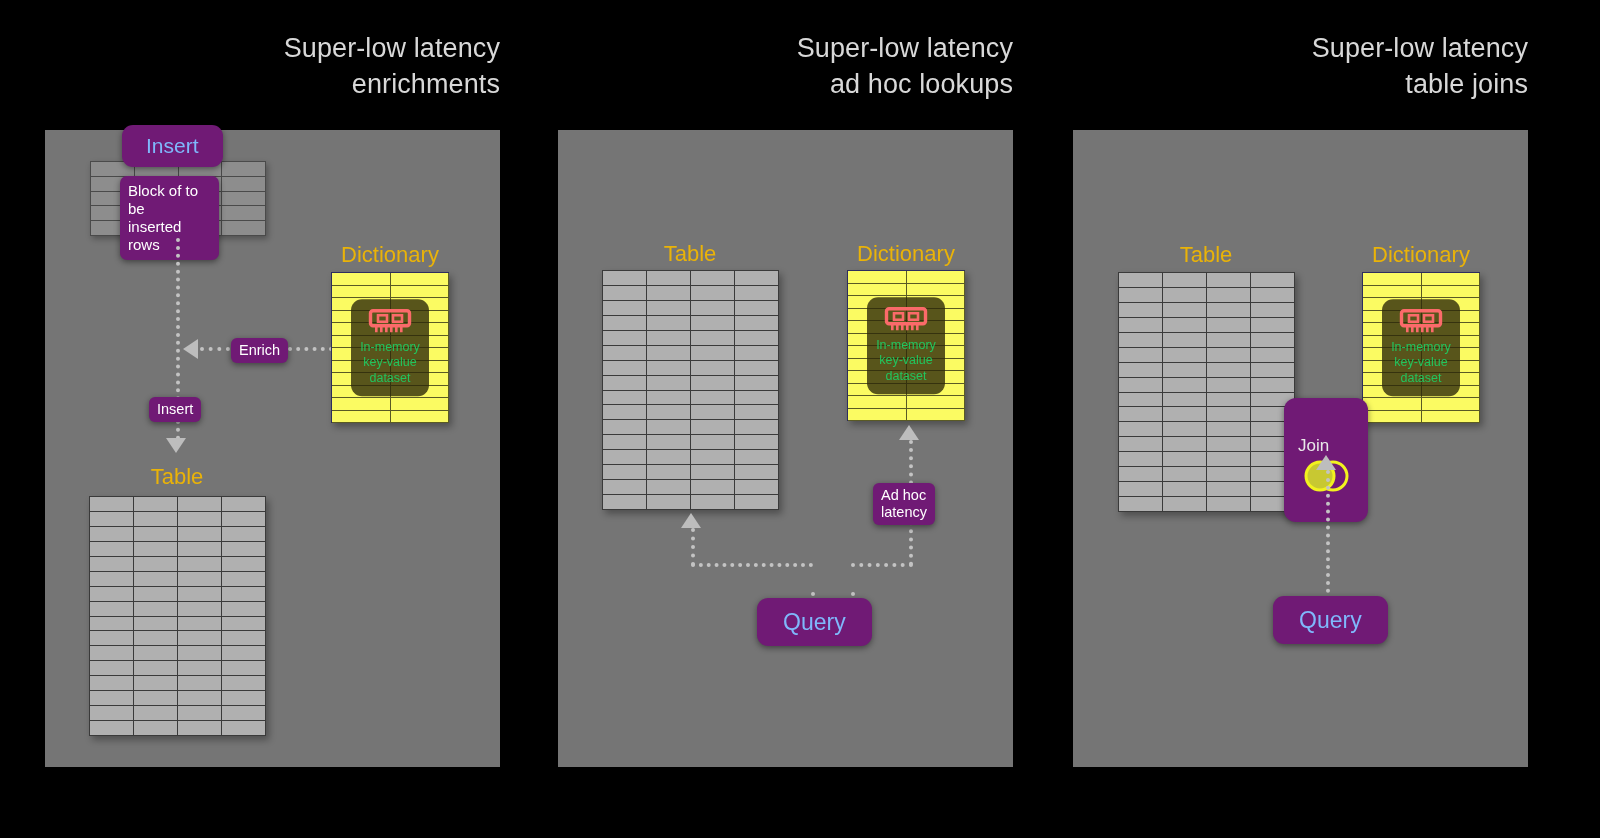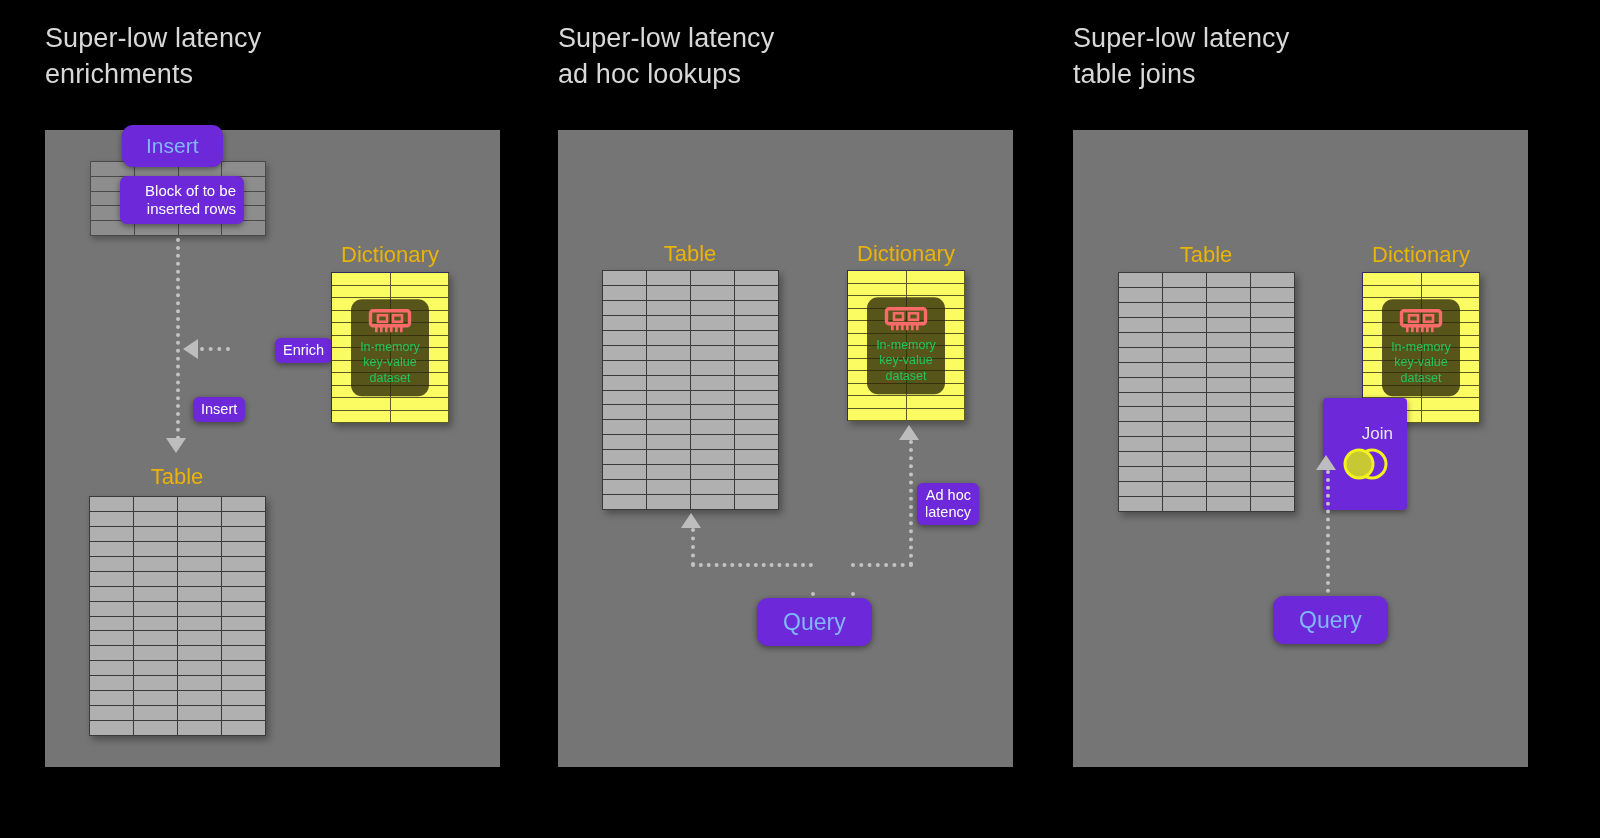--- a/index.html
+++ b/index.html
@@ -26,23 +26,23 @@
     height: 637px;
     background: #757575;
   }
   .panel.p1 { left: 45px; }
   .panel.p2 { left: 558px; }
   .panel.p3 { left: 1073px; }
 
   
   .heading {
     position: absolute;
-    top: 20px;
+    top: 30px;
     width: 455px;
-    text-align: left;
+    text-align: right;
     color: #d8d8d8;
     font-size: 27px;
     line-height: 36px;
     font-weight: 400;
     letter-spacing: .1px;
     white-space: pre-line;
   }
   .heading.h1 { left: 45px; }
   .heading.h2 { left: 558px; }
   .heading.h3 { left: 1073px; }
@@ -111,24 +111,24 @@
   .inmem .inmem-label {
     color: #22c55e;
     font-size: 12.5px;
     line-height: 15.5px;
     white-space: pre-line;
   }
 
   
   .badge {
     position: absolute;
-    background: #6d28d9;
+    background: #701a75;
     border-radius: 9px;
     color: #ffffff;
-    text-align: right;
+    text-align: left;
     box-shadow: 0 2px 6px rgba(0,0,0,.45);
     white-space: pre-line;
   }
   .badge.big {
     font-size: 23px;
     line-height: 28px;
     padding: 10px 26px;
     border-radius: 11px;
     color: #7fb8fb;
   }
@@ -136,29 +136,27 @@
     font-size: 15px;
     line-height: 18px;
     padding: 5px 11px;
     border-radius: 7px;
   }
   .badge.tiny {
     font-size: 14.5px;
     line-height: 17px;
     padding: 4px 8px;
     border-radius: 6px;
-    margin-left: 44px;
   }
   .badge.join-badge {
-    padding: 6px 14px 8px;
-    border-radius: 4px;
+    padding: 18px 14px 8px;
+    border-radius: 12px;
     font-size: 17px;
     line-height: 20px;
     color: #e8e8e8;
-    margin-left: 39px;
   }
   .badge.join-badge .venn-icon { display: block; margin: 2px auto 0; }
 
   
   .dot-v {
     position: absolute;
     width: 0;
     border-left: 4.5px dotted #c3c3c3;
   }
   .dot-h {
@@ -200,21 +198,21 @@
       <div class="cell"></div>
       <div class="cell"></div>
       <div class="cell"></div>
       <div class="cell"></div>
       <div class="cell"></div>
       <div class="cell"></div>
       <div class="cell"></div>
     </div>
 
   <div class="badge big" style="left:122px; top:125px; padding:7px 24px; font-size:21px;">Insert</div>
-  <div class="badge small" style="left:120px; top:176px; width:124px; padding:6px 8px;">Block of to be
+  <div class="badge small" style="left:120px; top:176px; width:99px; padding:6px 8px;">Block of to be
 inserted rows</div>
 
   <div class="dot-v" style="left:176px; top:238px; height:202px;"></div>
   <div class="arrow down" style="left:166px; top:438px;"></div>
 
   <div class="dot-h" style="left:200px; top:347px; width:30px;"></div>
   <div class="dot-h" style="left:288px; top:347px; width:45px;"></div>
   <div class="arrow left" style="left:183px; top:339px;"></div>
   <div class="badge tiny" style="left:231px; top:338px;">Enrich</div>
 

